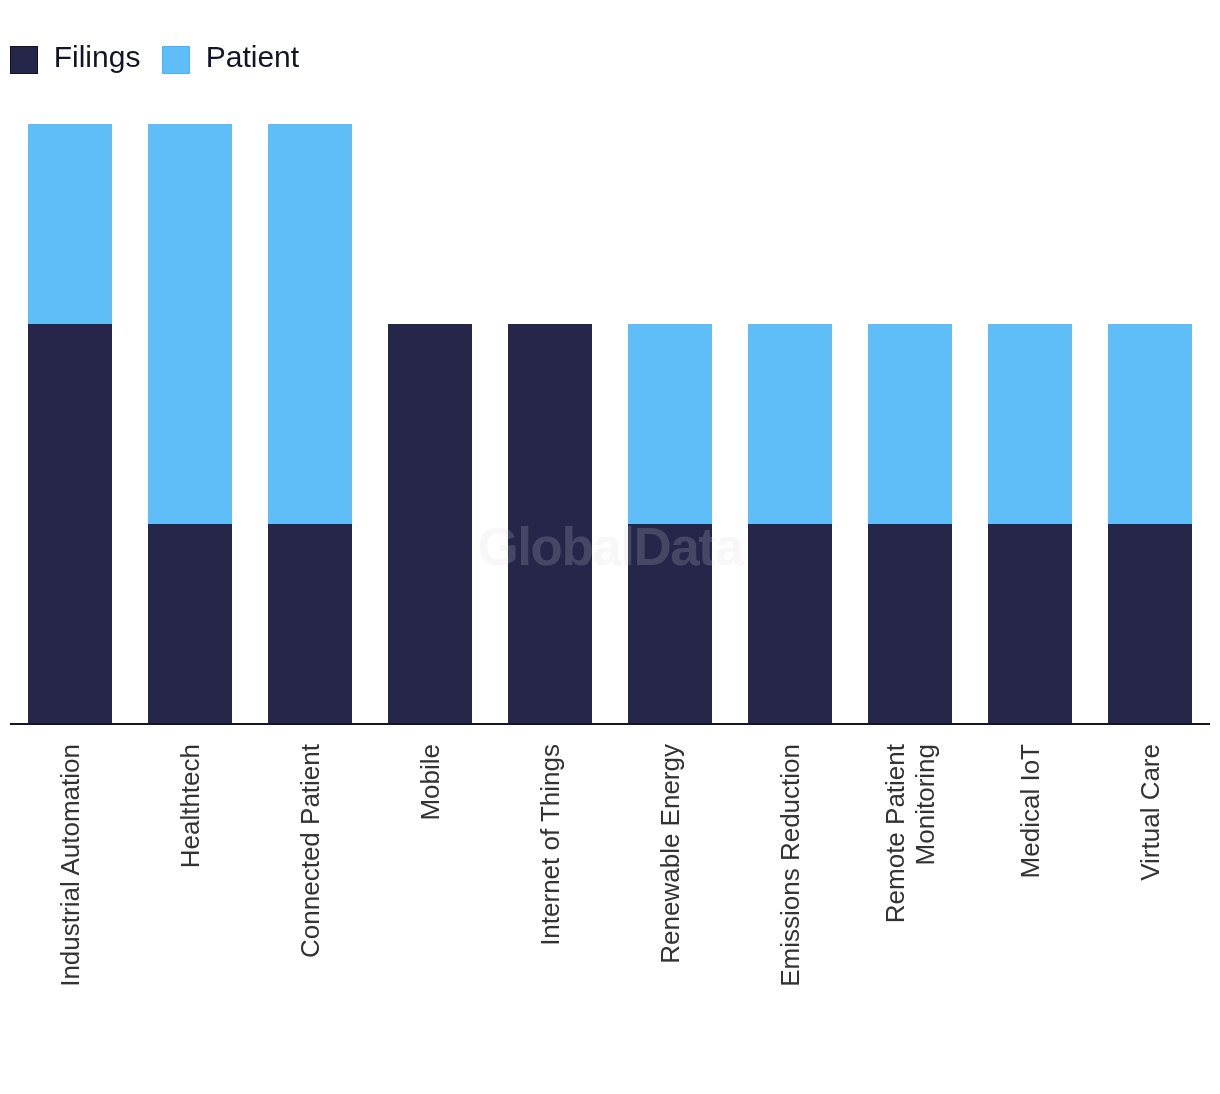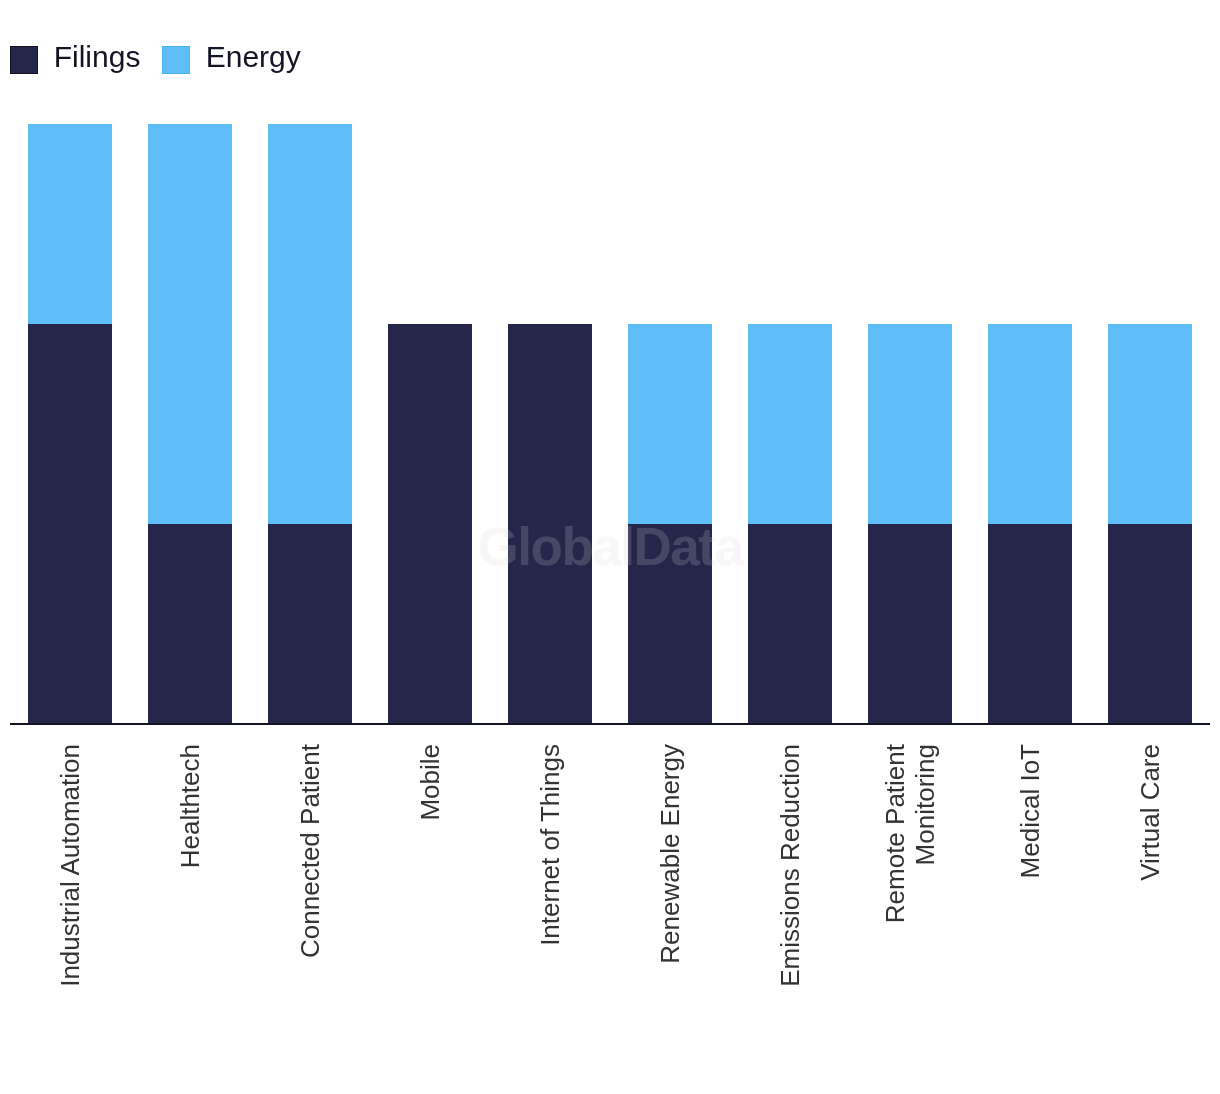--- a/index.html
+++ b/index.html
@@ -29,21 +29,21 @@
 <body>
 
 <div class="chart">
   <div class="legend" id="legend">
       <div class="legend-item" style="left: 10px;">
         <span class="swatch" style="background:#26264b;border-color:#131525"></span>
         <span class="legend-label">Filings</span>
       </div>
       <div class="legend-item" style="left: 162px;">
         <span class="swatch" style="background:#5fbdf7;border-color:#4db4f7"></span>
-        <span class="legend-label">Energy</span>
+        <span class="legend-label">Patient</span>
       </div>
     </div>
   <div class="bars" id="bars">
       <div class="bar" style="left: 28px; height: 600px;">
         <div class="seg" style="background:#26264b;bottom:0px;height:400px"></div>
         <div class="seg" style="background:#5fbdf7;bottom:400px;height:200px"></div>
       </div>
       <div class="bar" style="left: 148px; height: 600px;">
         <div class="seg" style="background:#26264b;bottom:0px;height:200px"></div>
         <div class="seg" style="background:#5fbdf7;bottom:200px;height:400px"></div>

